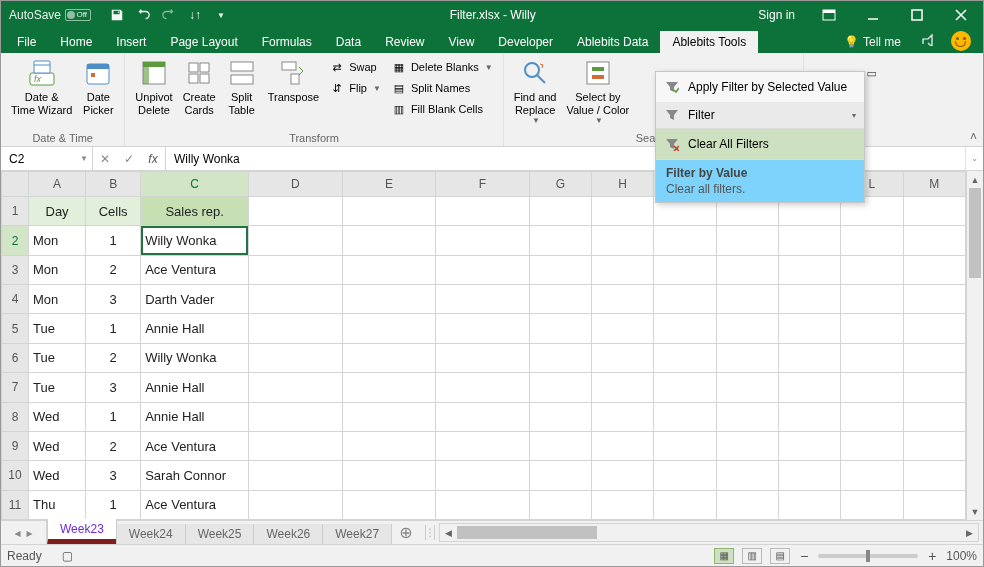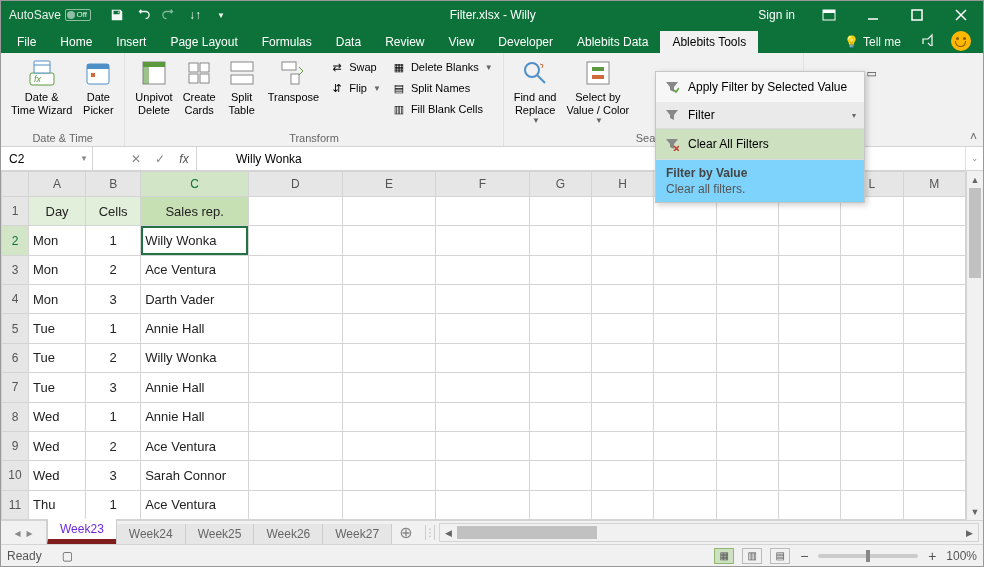--- a/index.html
+++ b/index.html
@@ -48,21 +48,21 @@
 .filter-dd .fbtn.item { padding: 5px 8px 5px 6px; }
 .filter-dd .fbtn.hover { background: #cde0c0; }
 .filter-dd .desc { border-top: 1px solid #dcdcdc; padding: 6px 10px; background: #7dd3fc; color: #555; }
 .filter-dd .desc .dtitle { font-weight: bold; color: #444; margin-bottom: 2px; }
 
 
 .rib-help { position: absolute; right: 4px; bottom: 2px; display: flex; gap: 6px; color: #666; font-size: 12px; }
 .rib-help span { cursor: pointer; padding: 0 2px; }
 
 
-.fbar-row { height: 24px; border-bottom: 1px solid #d4d4d4; display: flex; align-items: stretch; font-size: 12px; position: relative; gap: 31px; }
+.fbar-row { height: 24px; border-bottom: 1px solid #d4d4d4; display: flex; align-items: stretch; font-size: 12px; position: relative; }
 .namebox { width: 92px; border-right: 1px solid #d4d4d4; display: flex; align-items: center; padding: 0 4px 0 8px; justify-content: space-between; }
 .namebox .dd { font-size: 8px; color: #888; }
 .fx-btns { display: flex; align-items: center; border-right: 1px solid #d4d4d4; }
 .fx-btns span { width: 24px; text-align: center; color: #888; cursor: pointer; }
 .fx-btns .fx { font-style: italic; color: #555; }
 .fbar { flex: 1; display: flex; align-items: center; padding: 0 8px; }
 .fbar-expand { width: 18px; border-left: 1px solid #e1e1e1; display:flex; align-items:center; justify-content:center; font-size:8px; color:#888; cursor:pointer; }
 
 
 .grid-wrap { position: absolute; top: 170px; left: 0; right: 0; bottom: 46px; background: #fff; overflow: hidden; display:flex; }

